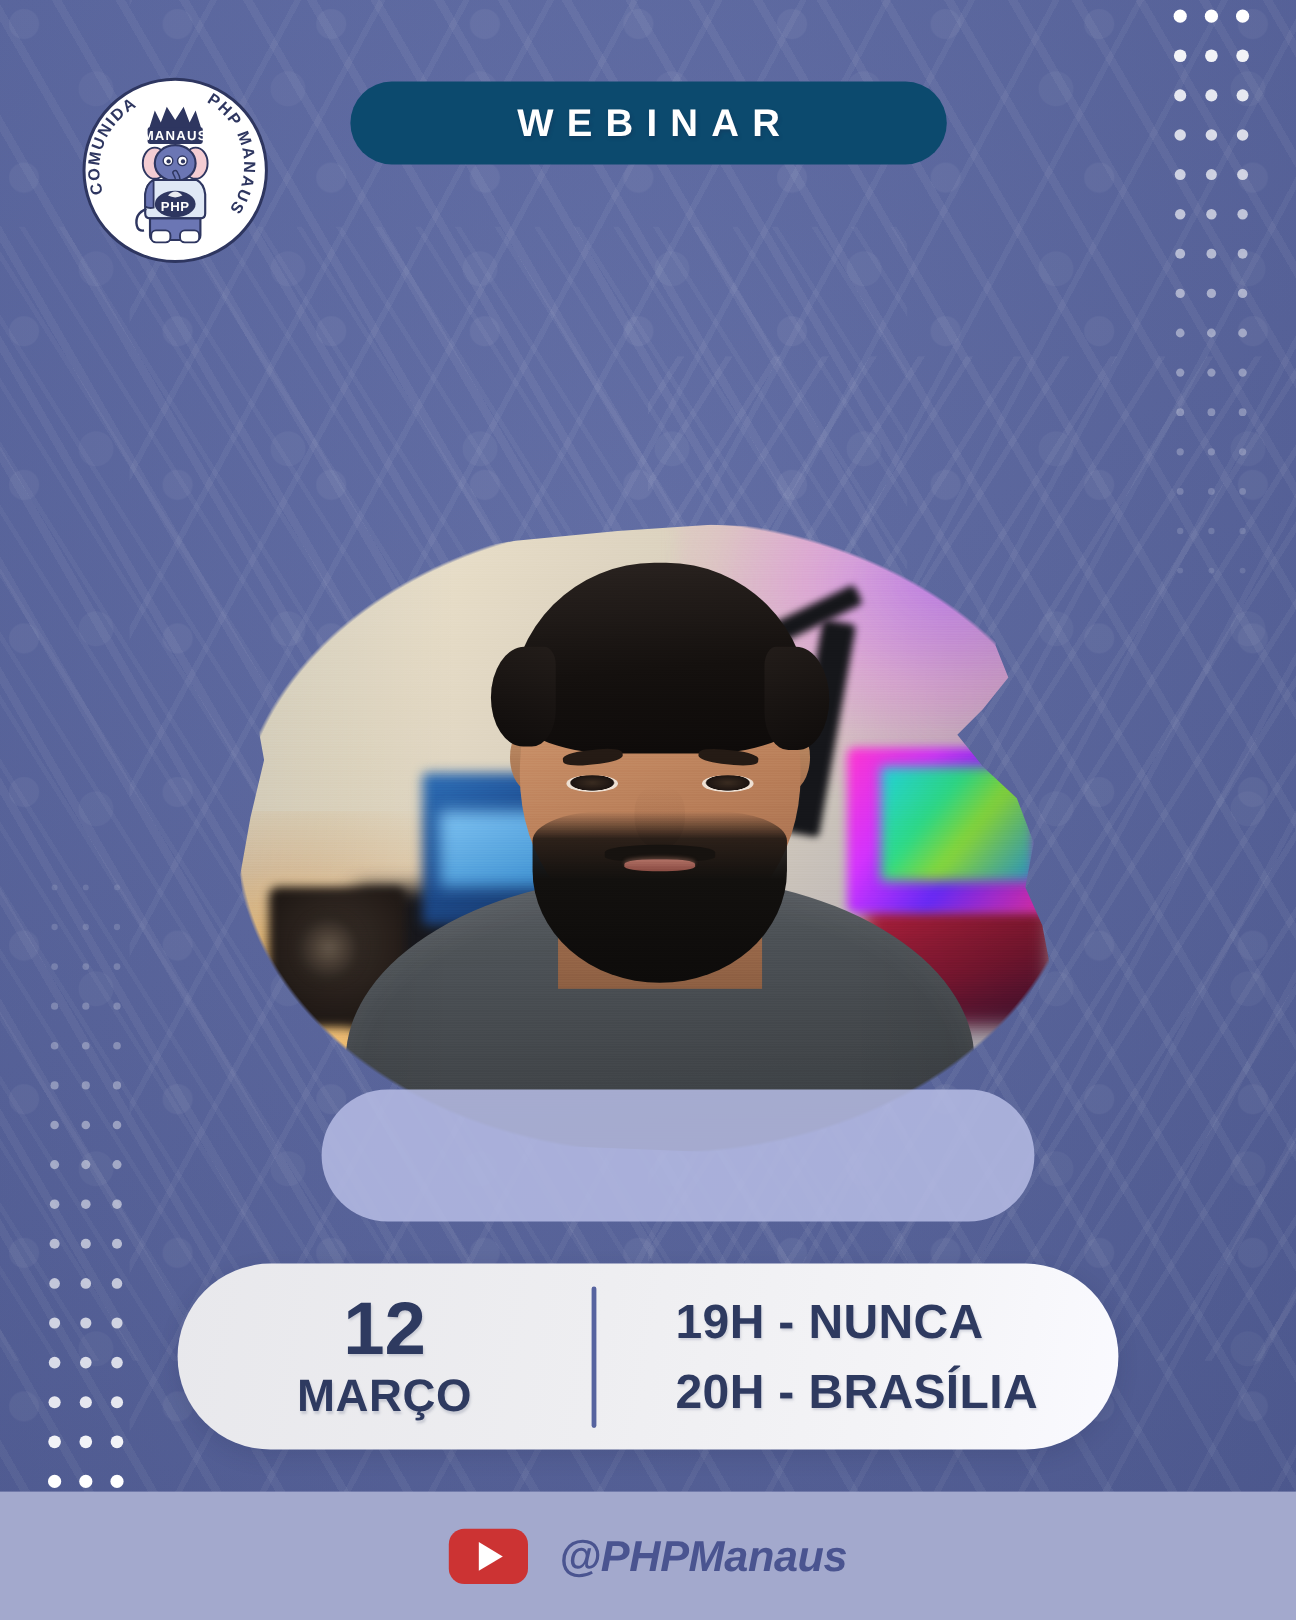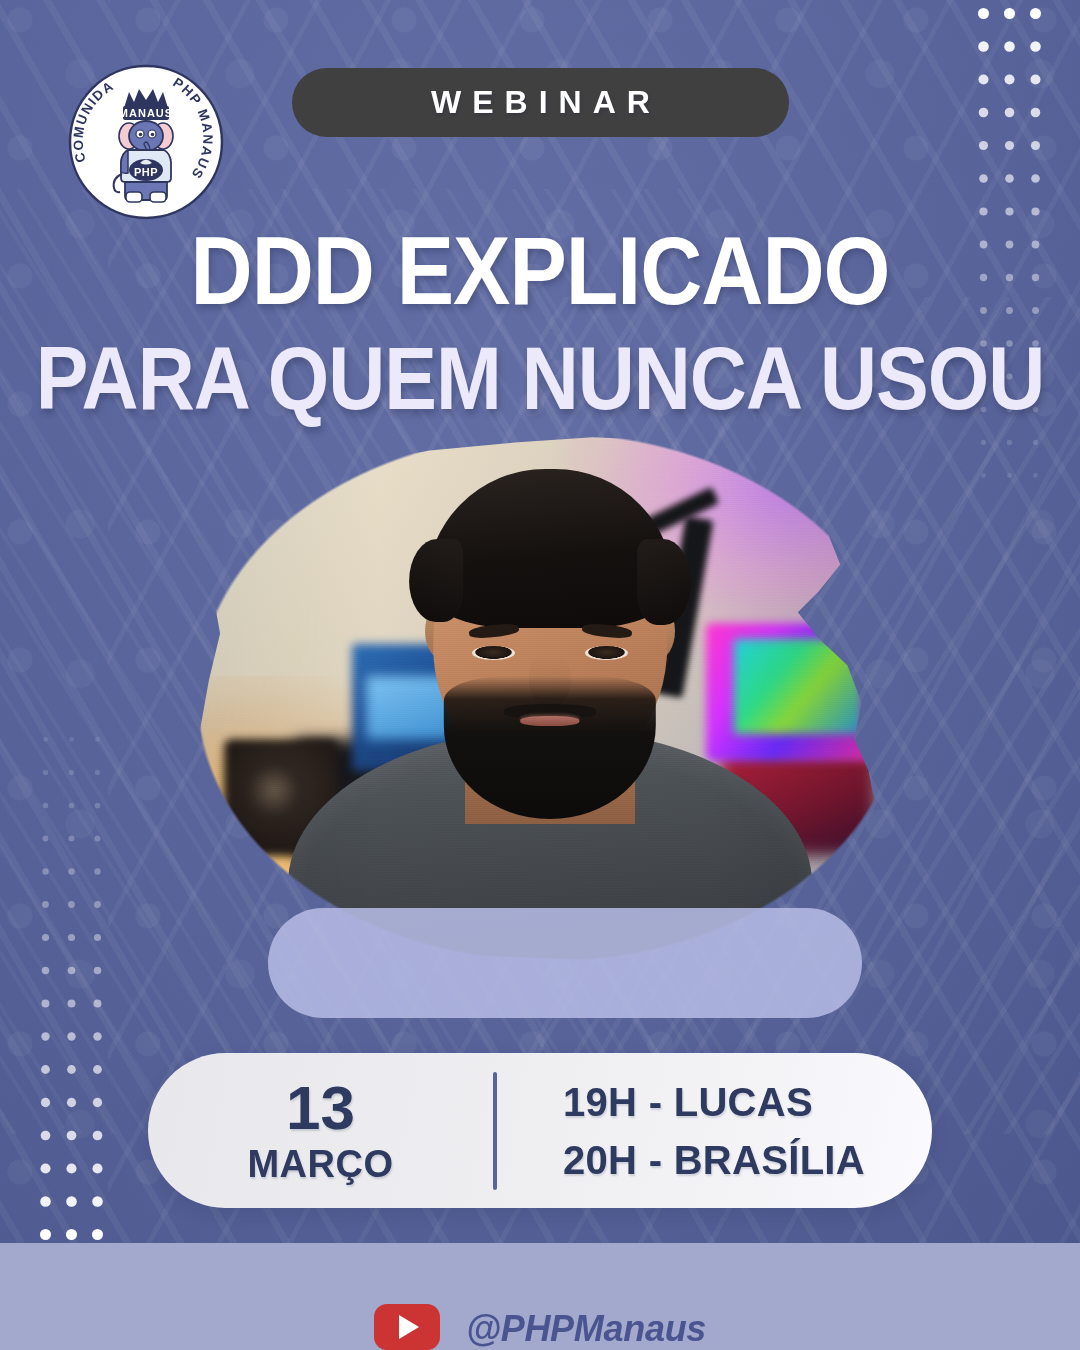--- a/index.html
+++ b/index.html
@@ -70,21 +70,21 @@
   .dotgrid-bl{ left:32px; bottom:110px; width:78px; gap:22px 0; }
   .dotgrid-bl i{ width:11px; height:11px; }
 
   
   .logo-wrap{ position:absolute; left:66px; top:62px; width:160px; height:160px; }
 
   
   .webinar-pill{
     position:absolute; left:292px; top:68px;
     width:497px; height:69px;
-    background:#404040;
+    background:#0c4a6e;
     border-radius:40px;
     display:flex; align-items:center; justify-content:center;text-align:center;
   }
   .webinar-pill span{
     color:#ffffff; font-size:32px; font-weight:bold;
     letter-spacing:11px; text-indent:11px;
     text-shadow:1px 2px 3px rgba(30,36,70,.30);
   }
 
   
@@ -344,21 +344,21 @@
   .date-time{
     font-size:40px; font-weight:bold; line-height:1.45;
     letter-spacing:.3px;
     text-shadow:1px 2px 2px rgba(120,125,150,.28);
   }
 
   
   .footer{
     position:absolute; left:0; right:0; bottom:0; height:107px;
     background:#a3a9cd;
-    display:flex; align-items:flex-end; justify-content:center;
+    display:flex; align-items:center; justify-content:center;
     gap:26px;
   }
   .yt-icon{
     width:66px; height:46px; background:#cc3333;
     border-radius:13px; display:flex; align-items:center; justify-content:center;
   }
   .yt-icon .tri{
     width:0; height:0;
     border-left:20px solid #ffffff;
     border-top:12px solid transparent;
@@ -517,24 +517,20 @@
       <rect x="60" y="130" width="16" height="10" rx="4" fill="#ffffff" stroke="#2e3660" stroke-width="1.6"></rect>
       <rect x="84" y="130" width="16" height="10" rx="4" fill="#ffffff" stroke="#2e3660" stroke-width="1.6"></rect>
       <path d="M56,112 q-10,4 -8,14 q1,5 6,4" fill="none" stroke="#2e3660" stroke-width="2"></path>
     </svg>
   </div>
 
   <div class="webinar-pill">
     <span>WEBINAR</span>
   </div>
 
-  <div class="title-block">
-    <div class="title-1">DDD EXPLICADO</div>
-    <div class="title-2">PARA QUEM NUNCA USOU</div>
-  </div>
 
   <div class="photo-wrap">
     <div class="photo-clip">
       <div class="photo-img">
         <div class="rm-wall"></div>
         <div class="rm-purple"></div>
         <div class="rm-lamp"></div>
         <div class="rm-lamp2"></div>
         <div class="rm-deskL"></div>
         <div class="rm-monL"></div>
@@ -565,26 +561,26 @@
         <div class="photo-grain"></div>
       </div>
     </div>
   </div>
 
   <div class="speaker-pill">
   </div>
 
   <div class="date-card">
     <div class="date-left">
-      <div class="date-day">13</div>
+      <div class="date-day">12</div>
       <div class="date-month">MARÇO</div>
     </div>
     <div class="date-div"></div>
     <div class="date-right">
-      <div class="date-time">19H - LUCAS</div>
+      <div class="date-time">19H - NUNCA</div>
       <div class="date-time">20H - BRASÍLIA</div>
     </div>
   </div>
 
   <div class="footer">
     <div class="yt-icon">
       <div class="tri"></div>
     </div>
     <div class="footer-handle">@PHPManaus</div>
   </div>

